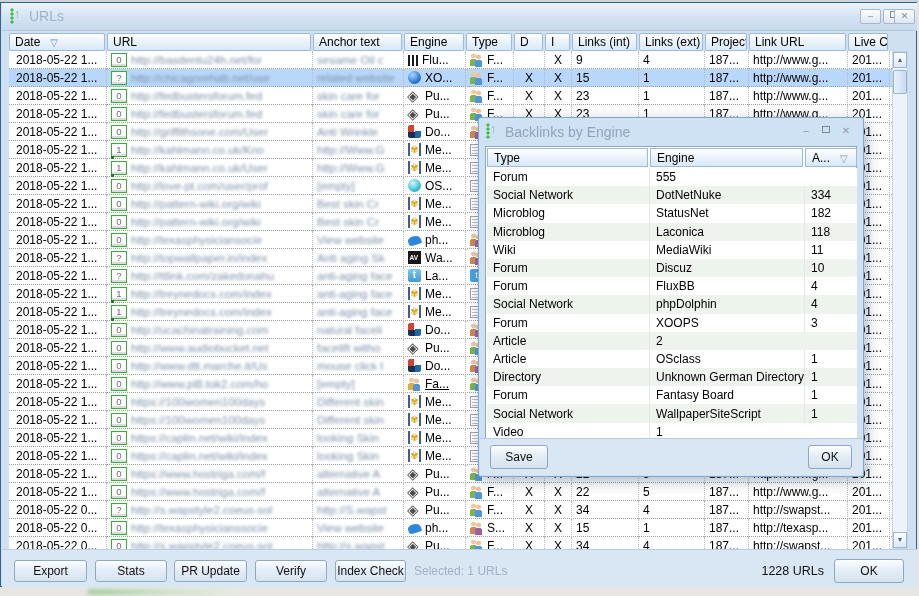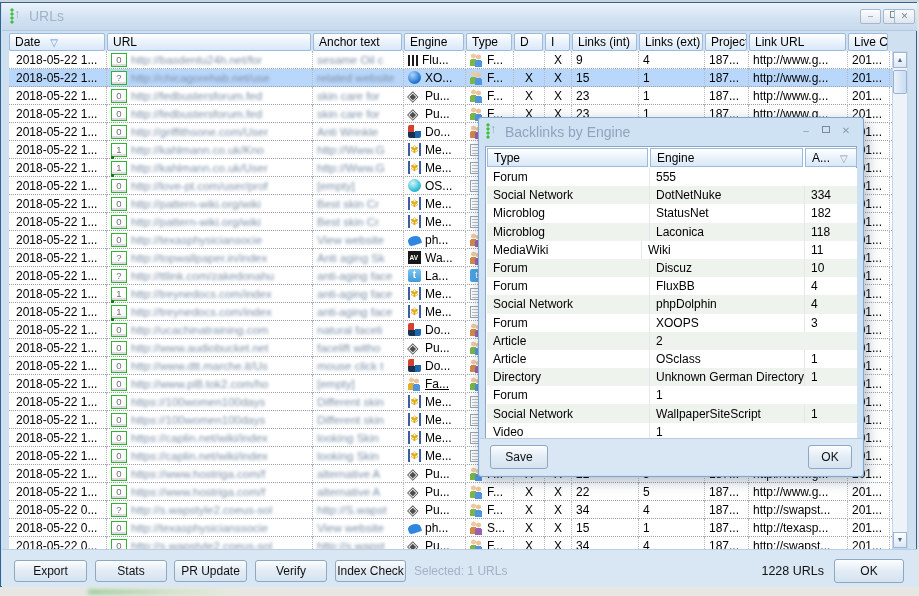--- a/index.html
+++ b/index.html
@@ -1365,22 +1365,22 @@
           <div class="mcell" style="width: 163px;">Microblog</div>
           <div class="mcell" style="width: 155px;">StatusNet</div>
           <div class="mcell" style="width: 52px; border-right: none;">182</div>
         </div>
         <div class="mrow alt">
           <div class="mcell" style="width: 163px;">Microblog</div>
           <div class="mcell" style="width: 155px;">Laconica</div>
           <div class="mcell" style="width: 52px; border-right: none;">118</div>
         </div>
         <div class="mrow">
+          <div class="mcell" style="width: 163px;">Wiki</div>
           <div class="mcell" style="width: 155px;">MediaWiki</div>
-          <div class="mcell" style="width: 163px;">Wiki</div>
           <div class="mcell" style="width: 52px; border-right: none;">11</div>
         </div>
         <div class="mrow alt">
           <div class="mcell" style="width: 163px;">Forum</div>
           <div class="mcell" style="width: 155px;">Discuz</div>
           <div class="mcell" style="width: 52px; border-right: none;">10</div>
         </div>
         <div class="mrow">
           <div class="mcell" style="width: 163px;">Forum</div>
           <div class="mcell" style="width: 155px;">FluxBB</div>
@@ -1405,20 +1405,21 @@
           <div class="mcell" style="width: 155px;">OSclass</div>
           <div class="mcell" style="width: 52px; border-right: none;">1</div>
         </div>
         <div class="mrow alt">
           <div class="mcell" style="width: 163px;">Directory</div>
           <div class="mcell" style="width: 155px; text-align: right;">Unknown German Directory</div>
           <div class="mcell" style="width: 52px; border-right: none;">1</div>
         </div>
         <div class="mrow">
           <div class="mcell" style="width: 163px;">Forum</div>
+          <div class="mcell" style="width: 155px;">Fantasy Board</div>
           <div class="mcell" style="width: 52px; border-right: none;">1</div>
         </div>
         <div class="mrow alt">
           <div class="mcell" style="width: 163px;">Social Network</div>
           <div class="mcell" style="width: 155px;">WallpaperSiteScript</div>
           <div class="mcell" style="width: 52px; border-right: none;">1</div>
         </div>
         <div class="mrow">
           <div class="mcell" style="width: 163px;">Video</div>
           <div class="mcell" style="width: 52px; border-right: none;">1</div>

